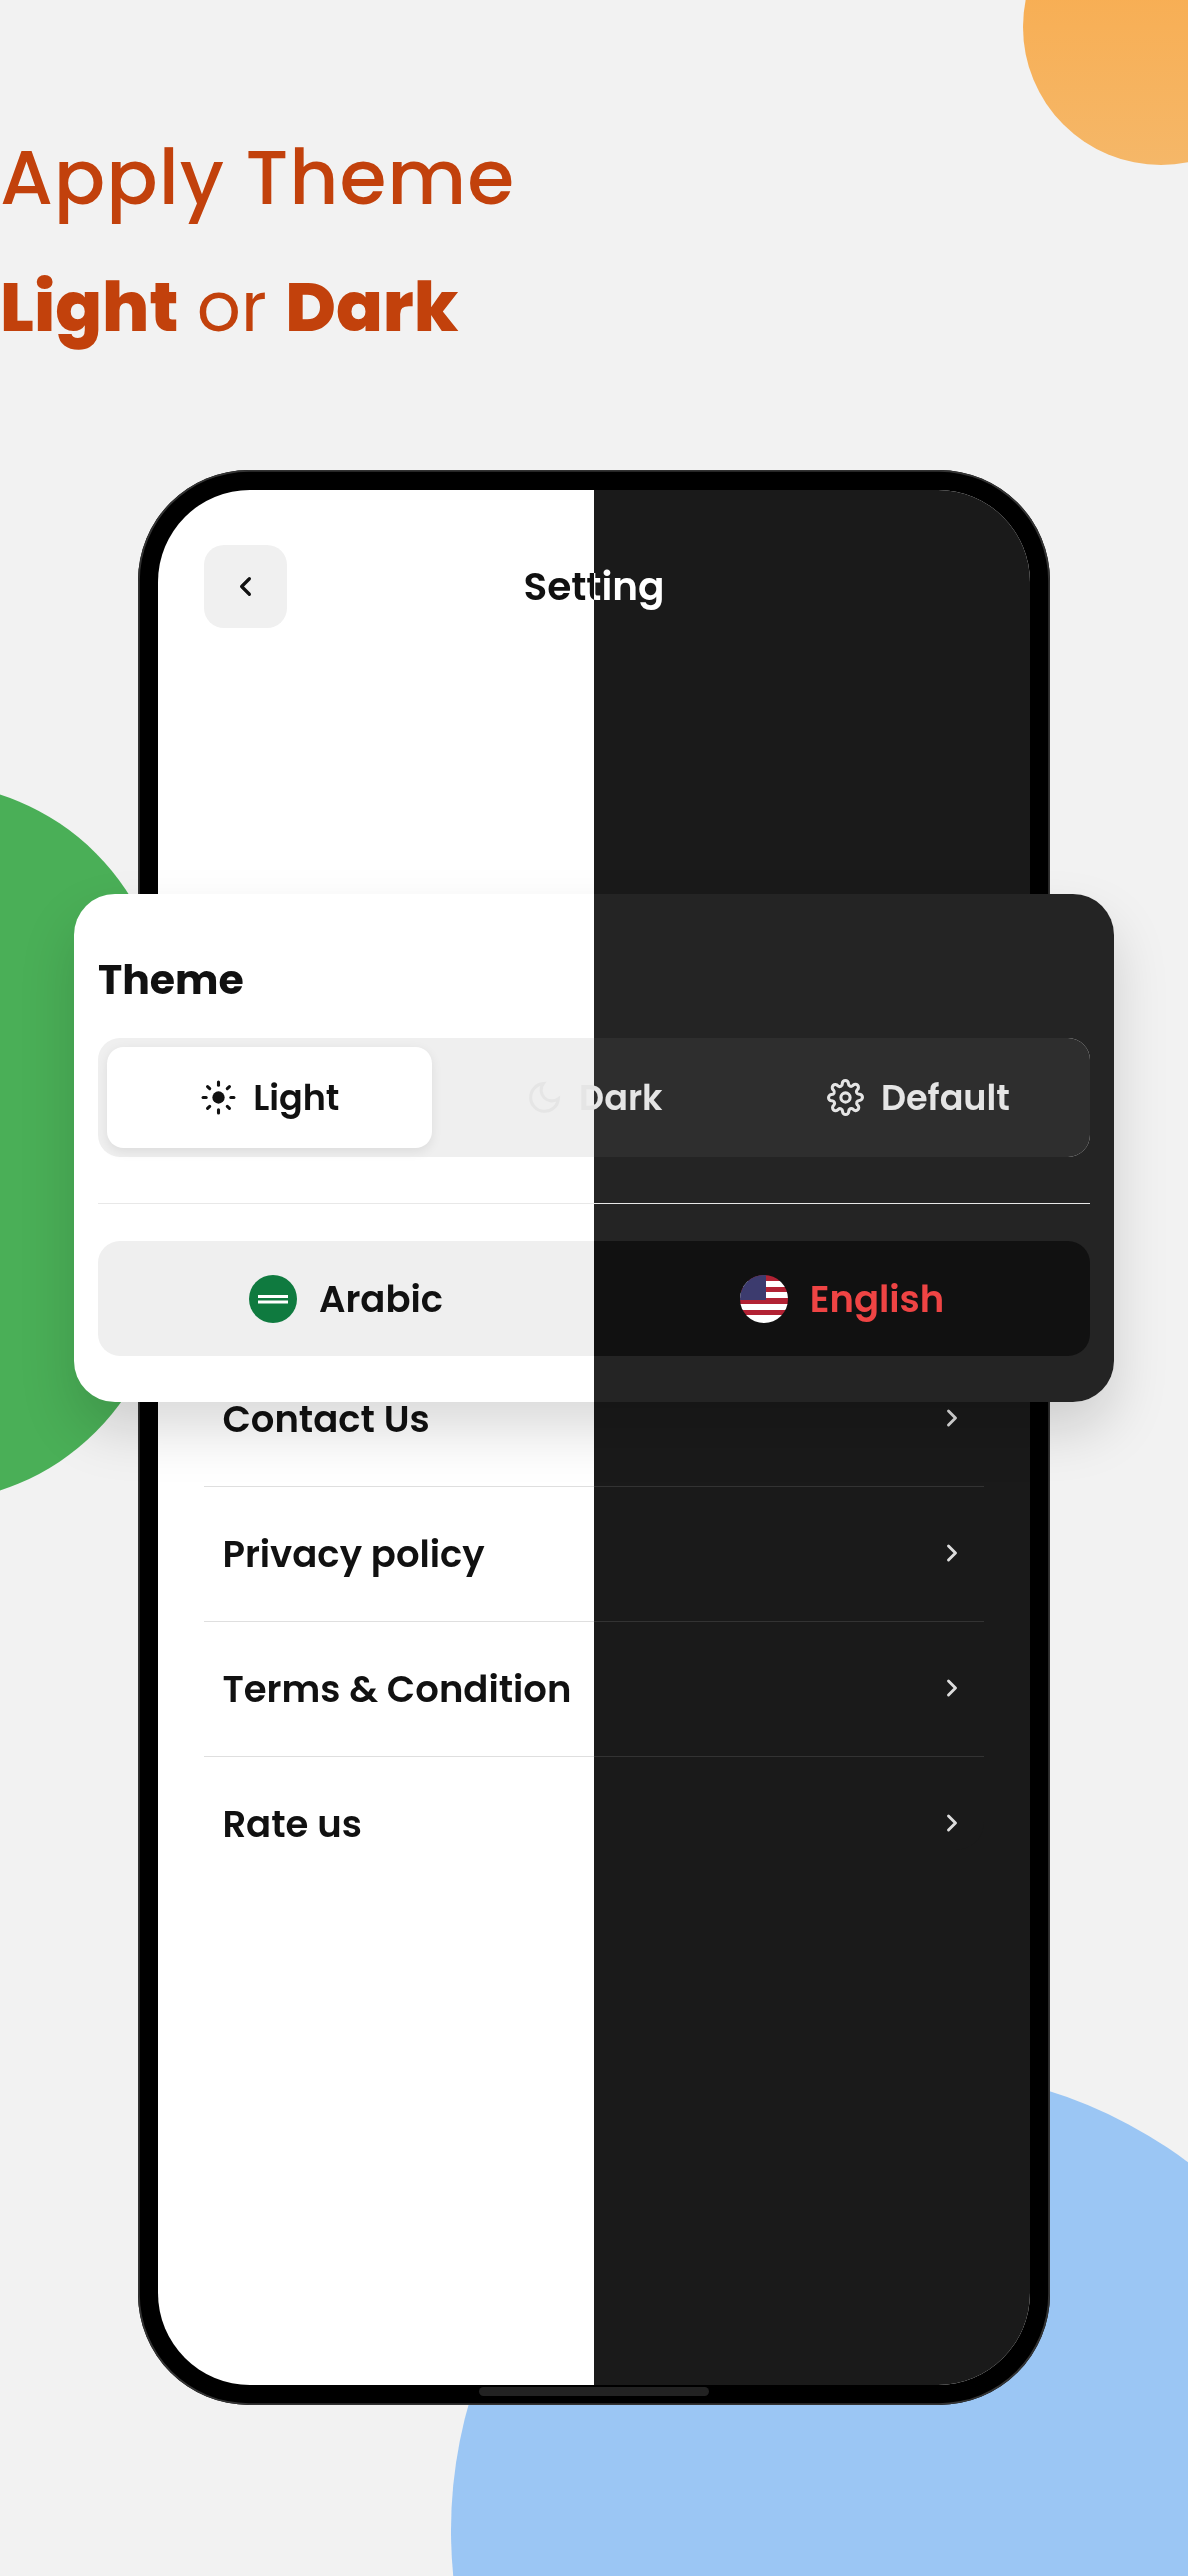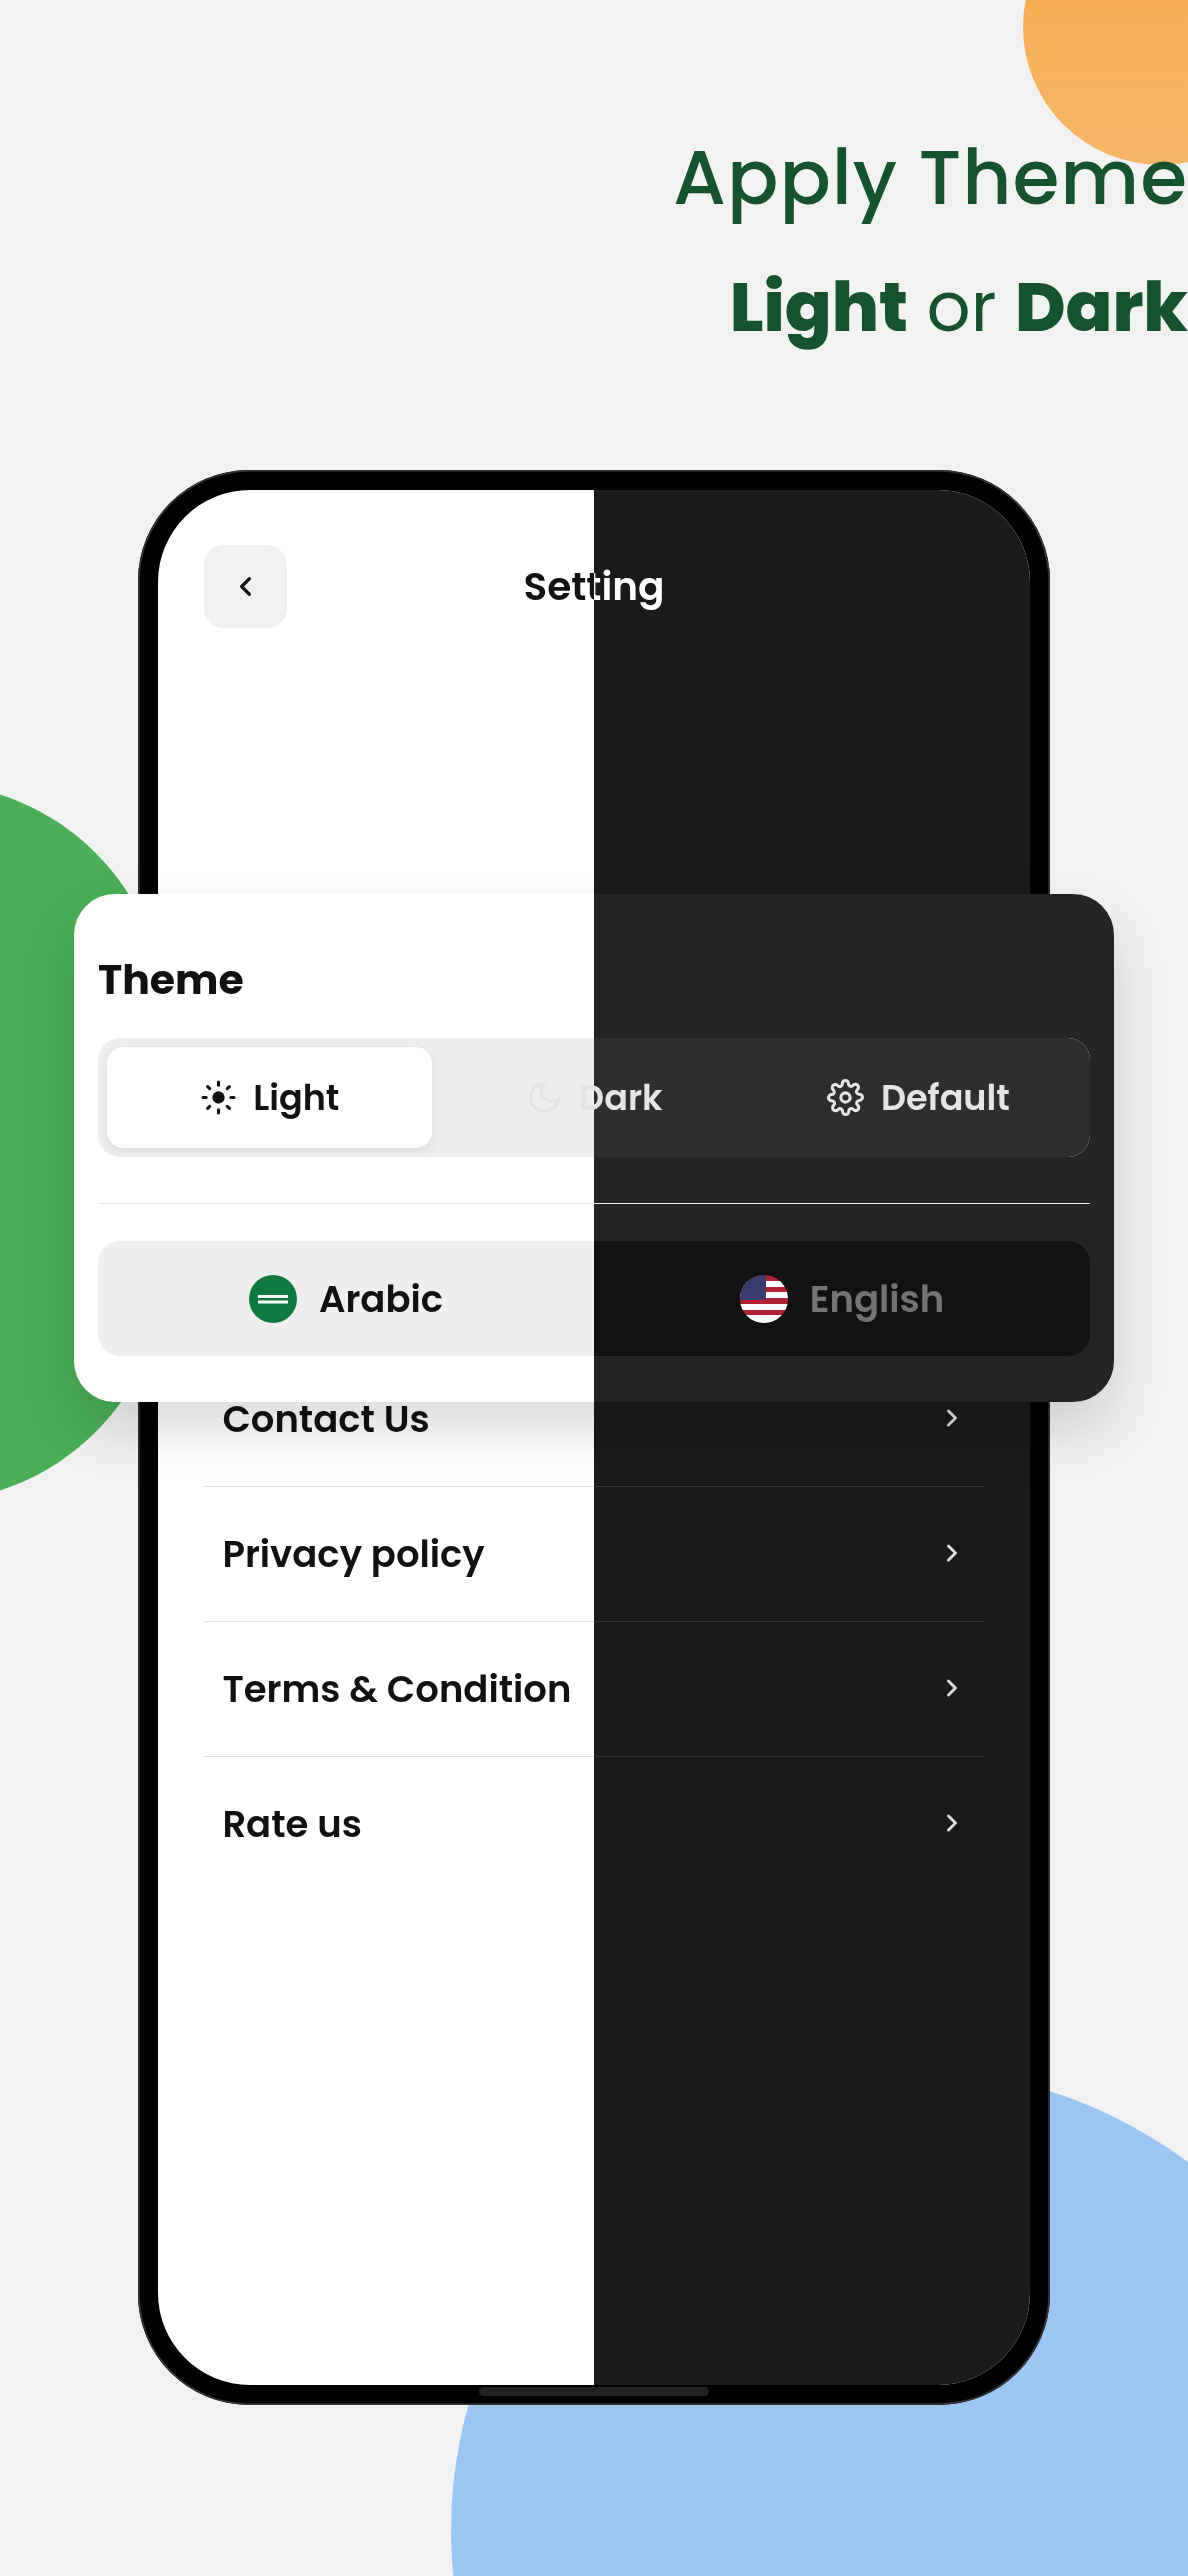--- a/index.html
+++ b/index.html
@@ -40,23 +40,23 @@
     height: 921px;
     border-radius: 50%;
     background: #9bc6f4;
     z-index: 1;
   }
 
   
   .headline {
     position: relative;
     z-index: 2;
-    text-align: right;
+    text-align: left;
     margin-top: 120px;
-    color: #14532d;
+    color: #c2410c;
   }
   .headline .line1 {
     font-size: 76px;
     font-weight: 500;
     letter-spacing: 0.9px;
   }
   .headline .line2 {
     font-size: 69px;
     font-weight: 400;
     margin-top: 21px;
@@ -229,21 +229,21 @@
     padding: 29.5px 0;
     font-size: 37px;
     font-weight: 600;
   }
   .lang-item.ar {
     background: #efefef;
     color: #111;
   }
   .lang-item.en {
     background: #111;
-    color: #737373;
+    color: #ef4444;
   }
   .flag {
     width: 48px;
     height: 48px;
     border-radius: 50%;
     display: inline-block;
     position: relative;
     overflow: hidden;
   }
   .flag-sa { background: #0f7a3f; }

